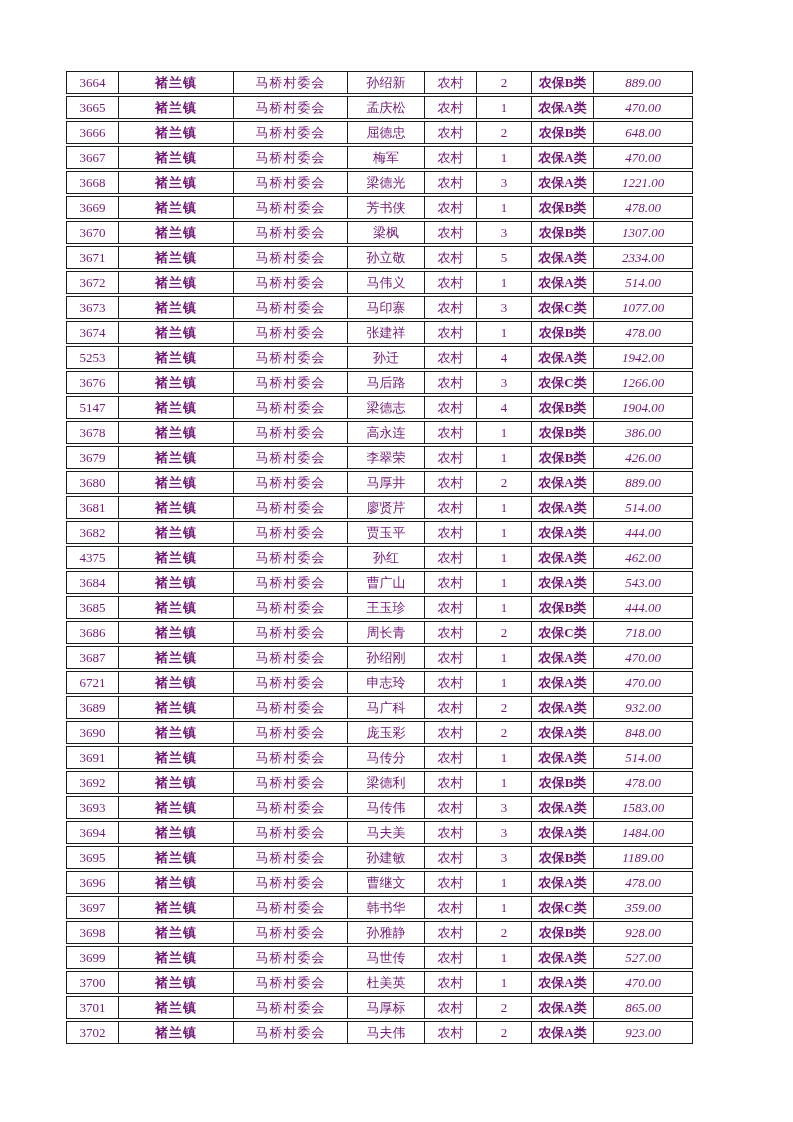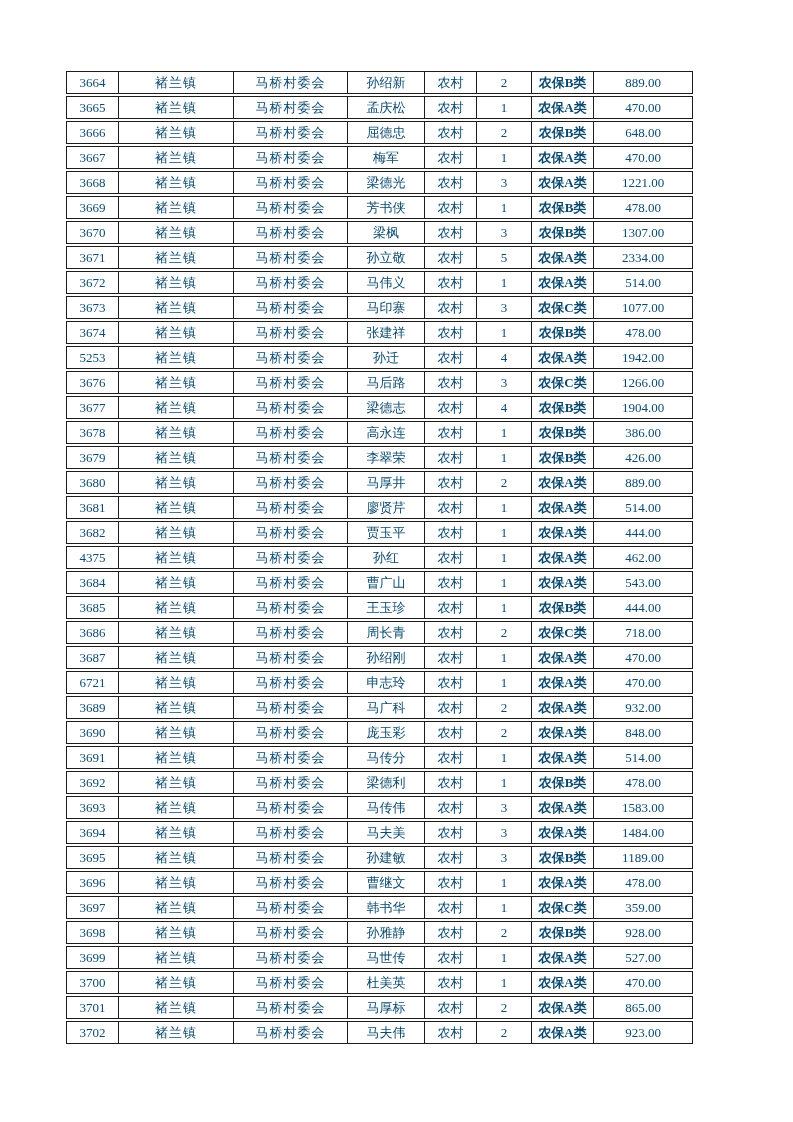--- a/index.html
+++ b/index.html
@@ -2,21 +2,21 @@
 <html><head>
 <meta charset="utf-8">
 <style>
   html, body { margin: 0; padding: 0; background: #ffffff; }
   .page {
     position: relative;
     width: 793px;
     height: 1122px;
     background: #ffffff;
     font-family: "Liberation Serif", "DejaVu Serif", serif;
-    color: #0c4a6e;
+    color: #701a75;
     overflow: hidden;
   }
   .table {
     position: absolute;
     left: 66px;
     top: 71px;
     width: 627px;
   }
   .row {
     display: flex;
@@ -30,23 +30,23 @@
     display: flex;
     align-items: center;
     justify-content: center;
     border-right: 1px solid #1c1c1c;
     box-sizing: border-box;
     font-size: 13px;
     line-height: 1;
     white-space: nowrap;
     overflow: hidden;
   }
-  .cell:last-child { border-right: none; }
+  .cell:last-child { border-right: none; font-style: italic; }
   .c0 { width: 52px; }
-  .c1 { width: 115px; letter-spacing: 1px; }
+  .c1 { width: 115px; letter-spacing: 1px; font-weight: bold; }
   .c2 { width: 114px; letter-spacing: 1px; text-align: right; }
   .c3 { width: 77px; }
   .c4 { width: 52px; }
   .c5 { width: 55px; }
   .c6 { width: 62px; font-weight: bold; }
   .c7 { flex: 1; }
 </style>
 </head>
 <body>
 
@@ -177,21 +177,21 @@
           <div class="cell c0">3676</div>
           <div class="cell c1">褚兰镇</div>
           <div class="cell c2">马桥村委会</div>
           <div class="cell c3">马后路</div>
           <div class="cell c4">农村</div>
           <div class="cell c5">3</div>
           <div class="cell c6">农保C类</div>
           <div class="cell c7">1266.00</div>
         </div>
         <div class="row">
-          <div class="cell c0">3677</div>
+          <div class="cell c0">5147</div>
           <div class="cell c1">褚兰镇</div>
           <div class="cell c2">马桥村委会</div>
           <div class="cell c3">梁德志</div>
           <div class="cell c4">农村</div>
           <div class="cell c5">4</div>
           <div class="cell c6">农保B类</div>
           <div class="cell c7">1904.00</div>
         </div>
         <div class="row">
           <div class="cell c0">3678</div>

